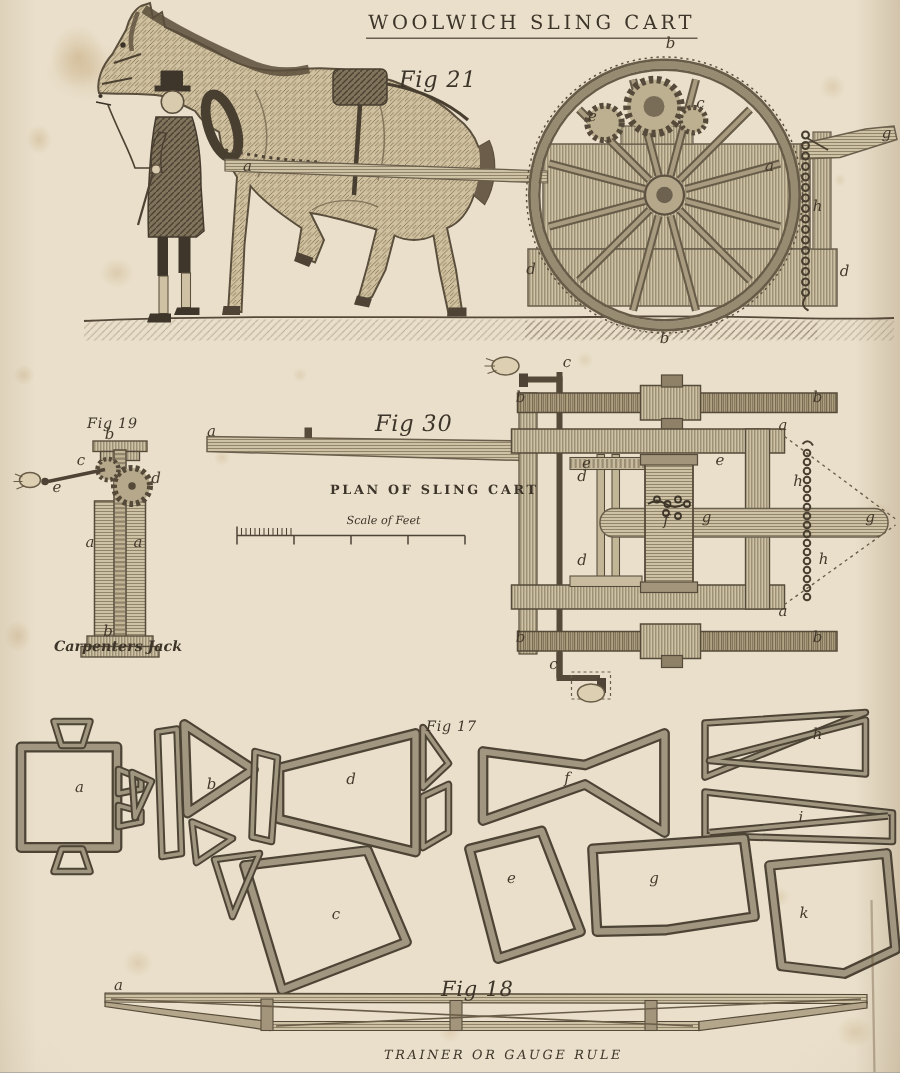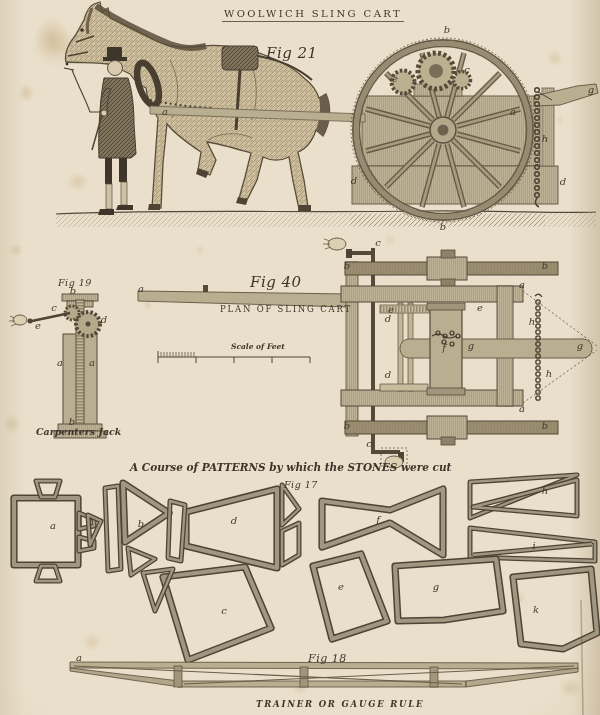--- a/index.html
+++ b/index.html
@@ -22,25 +22,25 @@
       radial-gradient(11px 10px at 300px 688px, rgba(176,136,76,.18), rgba(176,136,76,0) 70%),
       radial-gradient(9px 9px at 520px 598px, rgba(176,136,76,.16), rgba(176,136,76,0) 70%),
       radial-gradient(17px 15px at 570px 688px, rgba(176,136,76,.22), rgba(176,136,76,0) 70%),
       radial-gradient(7px 7px at 200px 250px, rgba(176,136,76,.16), rgba(176,136,76,0) 70%),
       radial-gradient(8px 8px at 390px 240px, rgba(176,136,76,.15), rgba(176,136,76,0) 70%),
       radial-gradient(6px 6px at 560px 120px, rgba(176,136,76,.16), rgba(176,136,76,0) 70%),
       radial-gradient(40px 26px at 60px 48px, rgba(170,128,70,.16), rgba(170,128,70,0) 75%);
   }
   .art{position:absolute;left:0;top:0;}
   .txt{position:absolute;white-space:nowrap;}
-  .plate-title{top:8px;left:222px;width:265px;font-size:10px;letter-spacing:2.4px;}
+  .plate-title{top:8px;left:222px;width:265px;text-align:center;font-size:13px;letter-spacing:2.4px;}
   .plate-title span{border-bottom:1px solid rgba(62,53,42,.75);padding:0 2px 2px 2px;}
   .fig-label{font-style:italic;font-size:15px;letter-spacing:.5px;}
   .caption-sc{font-size:8.5px;letter-spacing:1.8px;}
-  .caption-it{font-style:italic;font-weight:bold;}
+  .caption-it{font-style:italic;}
   .pl{position:absolute;transform:translate(-50%,-55%);font-style:italic;font-size:10px;color:#43392b;}
   .bo{stroke:#4d4436;stroke-width:7.2;fill:none;stroke-linejoin:round;}
   .bi{stroke:#a1967f;stroke-width:4.2;fill:none;stroke-linejoin:round;}
   .bo.s{stroke-width:5;}
   .bi.s{stroke-width:2.4;}
 </style>
 </head>
 <body>
 
 <div class="paper">
@@ -336,28 +336,27 @@
     <path d="M184,684 L574,666 M462,684 L74,666" stroke="#6b5e49" stroke-width="1.1" fill="none"></path>
   </g>
 
   <path d="M581,600 L583,715" stroke="rgba(95,75,45,.35)" stroke-width="1.5" fill="none"></path>
 </svg>
 
 <div class="txt plate-title"><span>WOOLWICH SLING CART</span></div>
 
 <div class="txt fig-label" style="left:266px;top:44px;">Fig 21</div>
 <div class="txt fig-label" style="left:58px;top:277px;font-size:9.5px;">Fig 19</div>
-<div class="txt fig-label" style="left:250px;top:273px;">Fig 40</div>
+<div class="txt fig-label" style="left:250px;top:273px;">Fig 30</div>
 <div class="txt fig-label" style="left:284px;top:479px;font-size:9.5px;font-style:italic;">Fig 17</div>
-<div class="txt fig-label" style="left:308px;top:652px;font-size:11px;">Fig 18</div>
-
-<div class="txt caption-sc" style="left:220px;top:304px;">PLAN OF SLING CART</div>
+<div class="txt fig-label" style="left:294px;top:652px;font-size:14px;">Fig 18</div>
+
+<div class="txt caption-sc" style="left:220px;top:322px;font-weight:bold;">PLAN OF SLING CART</div>
 <div class="txt caption-it" style="left:231px;top:342px;font-size:7.5px;">Scale of Feet</div>
 <div class="txt" style="left:36px;top:426px;font-size:9.5px;font-weight:bold;font-style:italic;">Carpenters Jack</div>
-<div class="txt caption-it" style="left:130px;top:461px;font-size:10.5px;">A Course of PATTERNS by which the STONES were cut</div>
 <div class="txt caption-sc caption-it" style="left:256px;top:699px;">TRAINER OR GAUGE RULE</div>
 
 <div style="position:absolute;left:0;top:0;width:600px;height:715px;pointer-events:none;">
       <span class="pl" style="left: 447px; top: 30px;">b</span>
       <span class="pl" style="left: 395px; top: 79px;">e</span>
       <span class="pl" style="left: 467px; top: 70px;">c</span>
       <span class="pl" style="left: 513px; top: 112px;">a</span>
       <span class="pl" style="left: 591px; top: 90px;">g</span>
       <span class="pl" style="left: 545px; top: 139px;">h</span>
       <span class="pl" style="left: 354px; top: 181px;">d</span>

